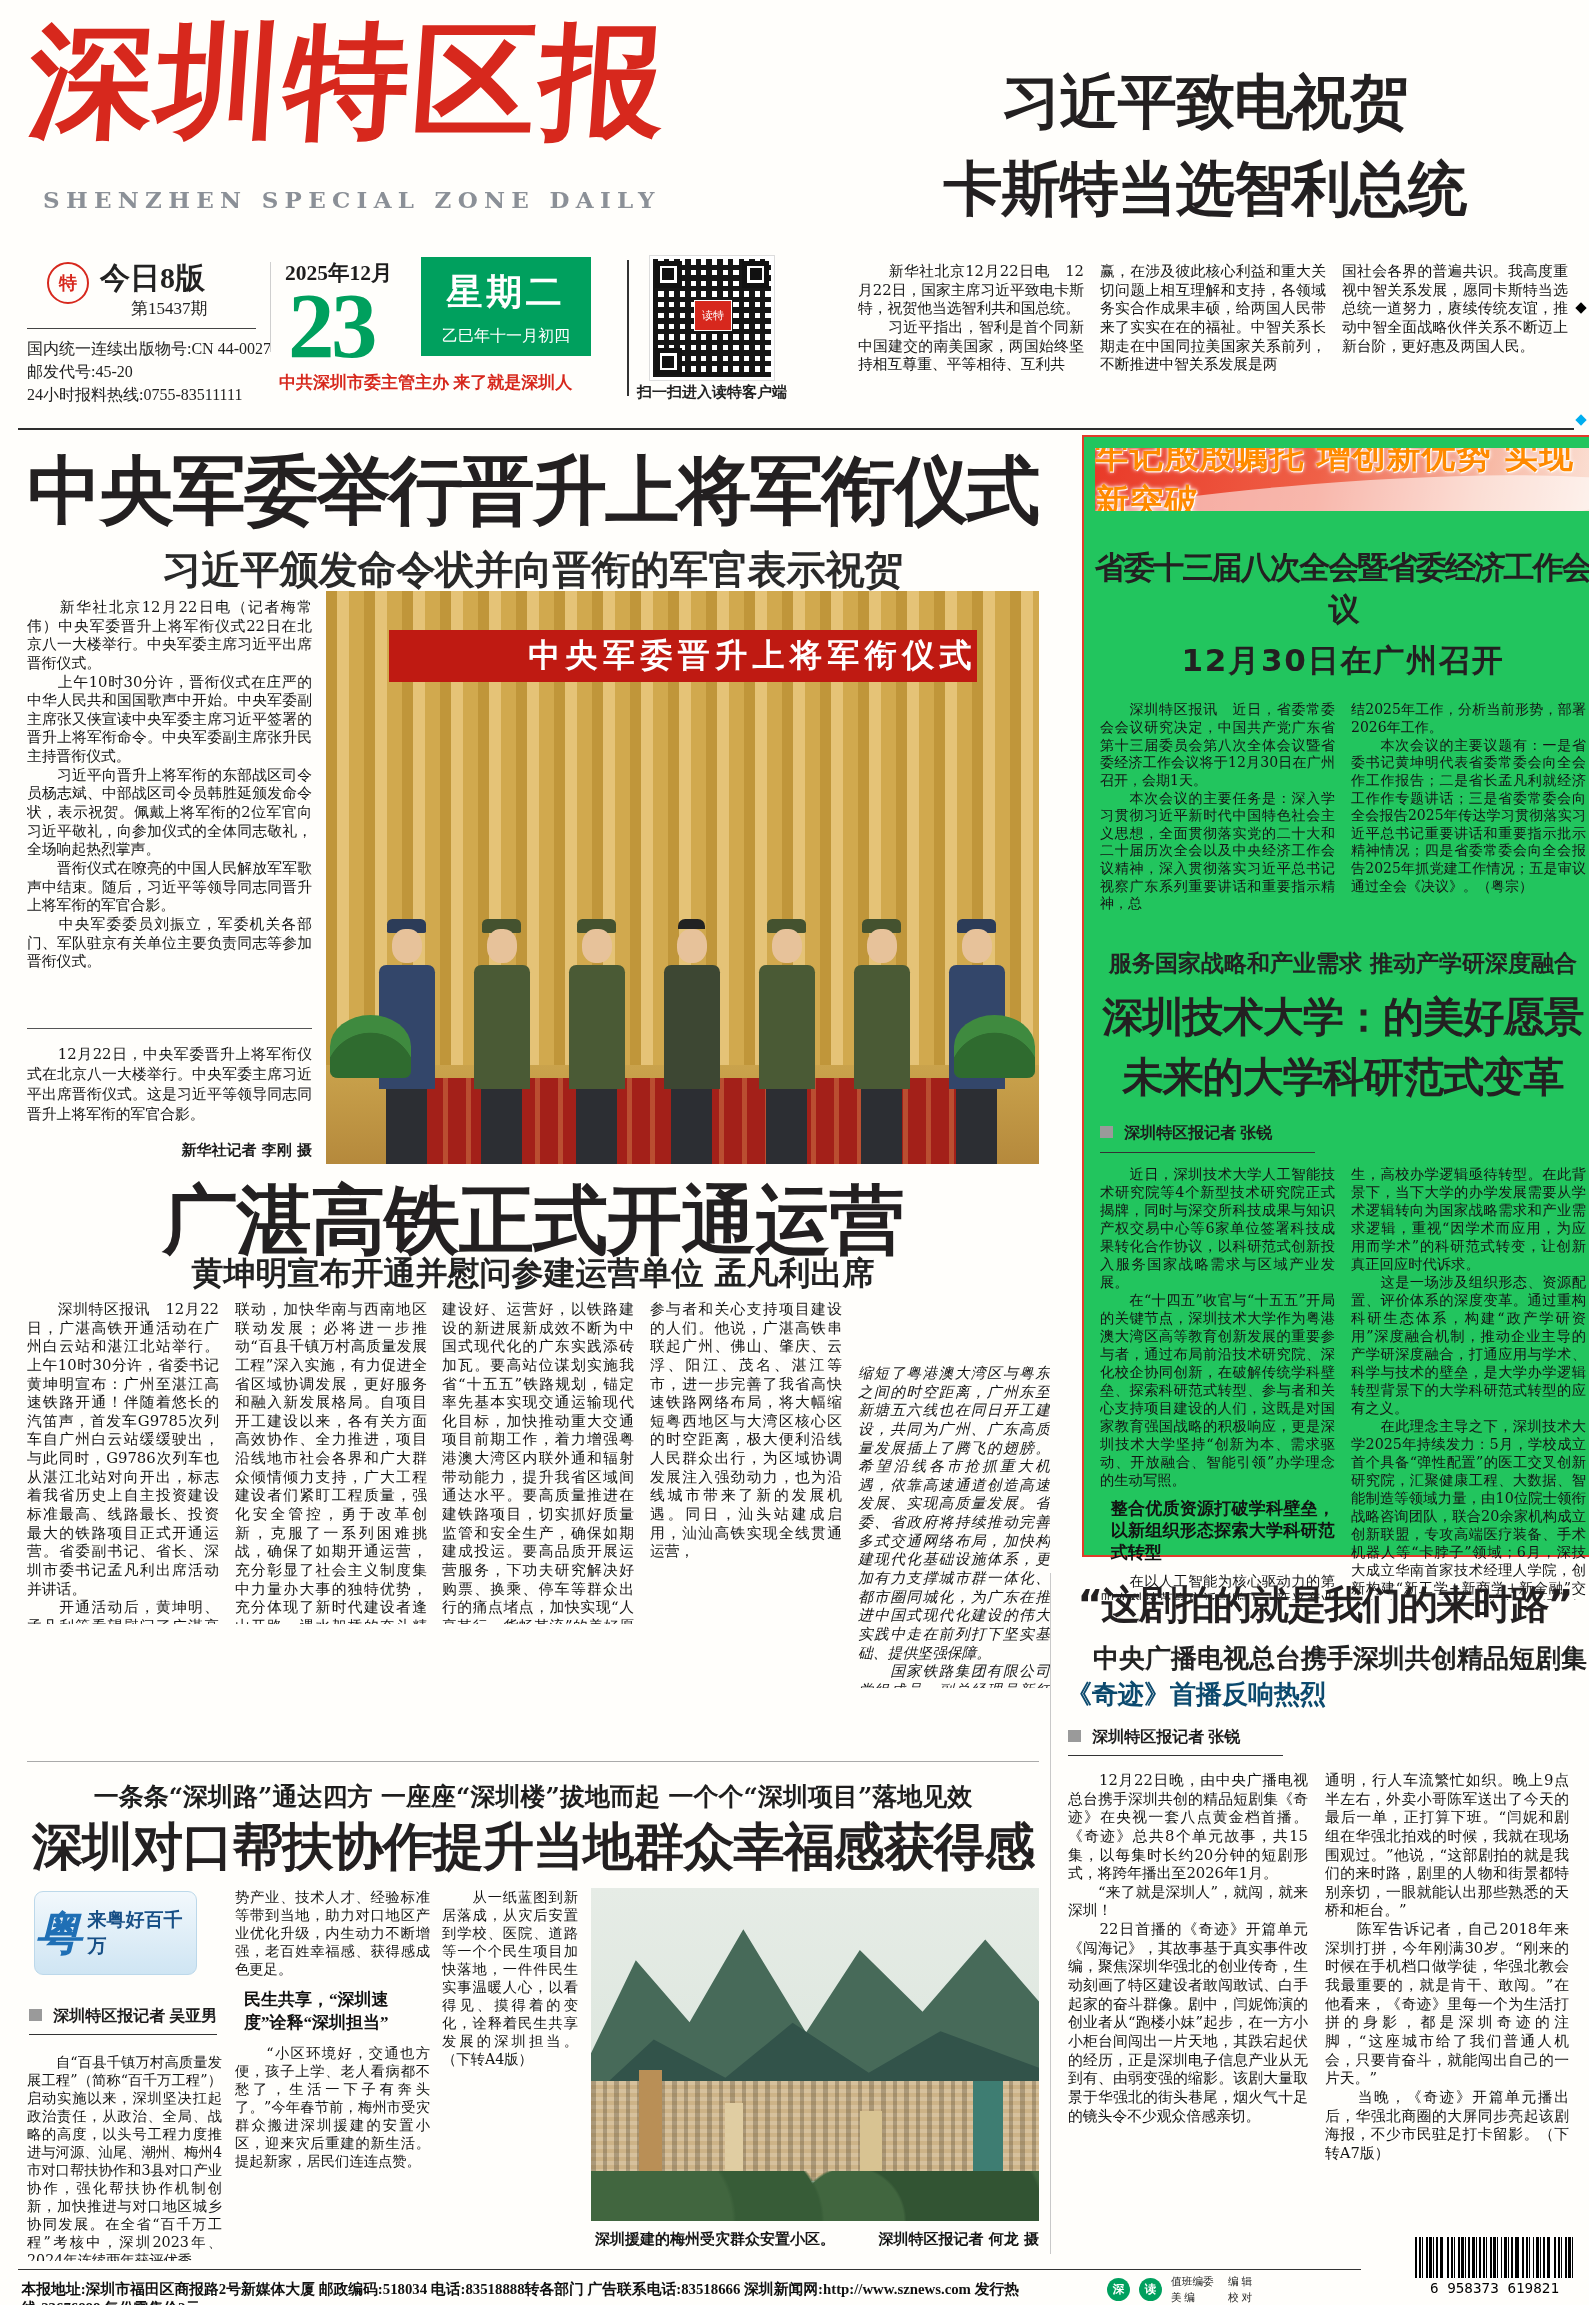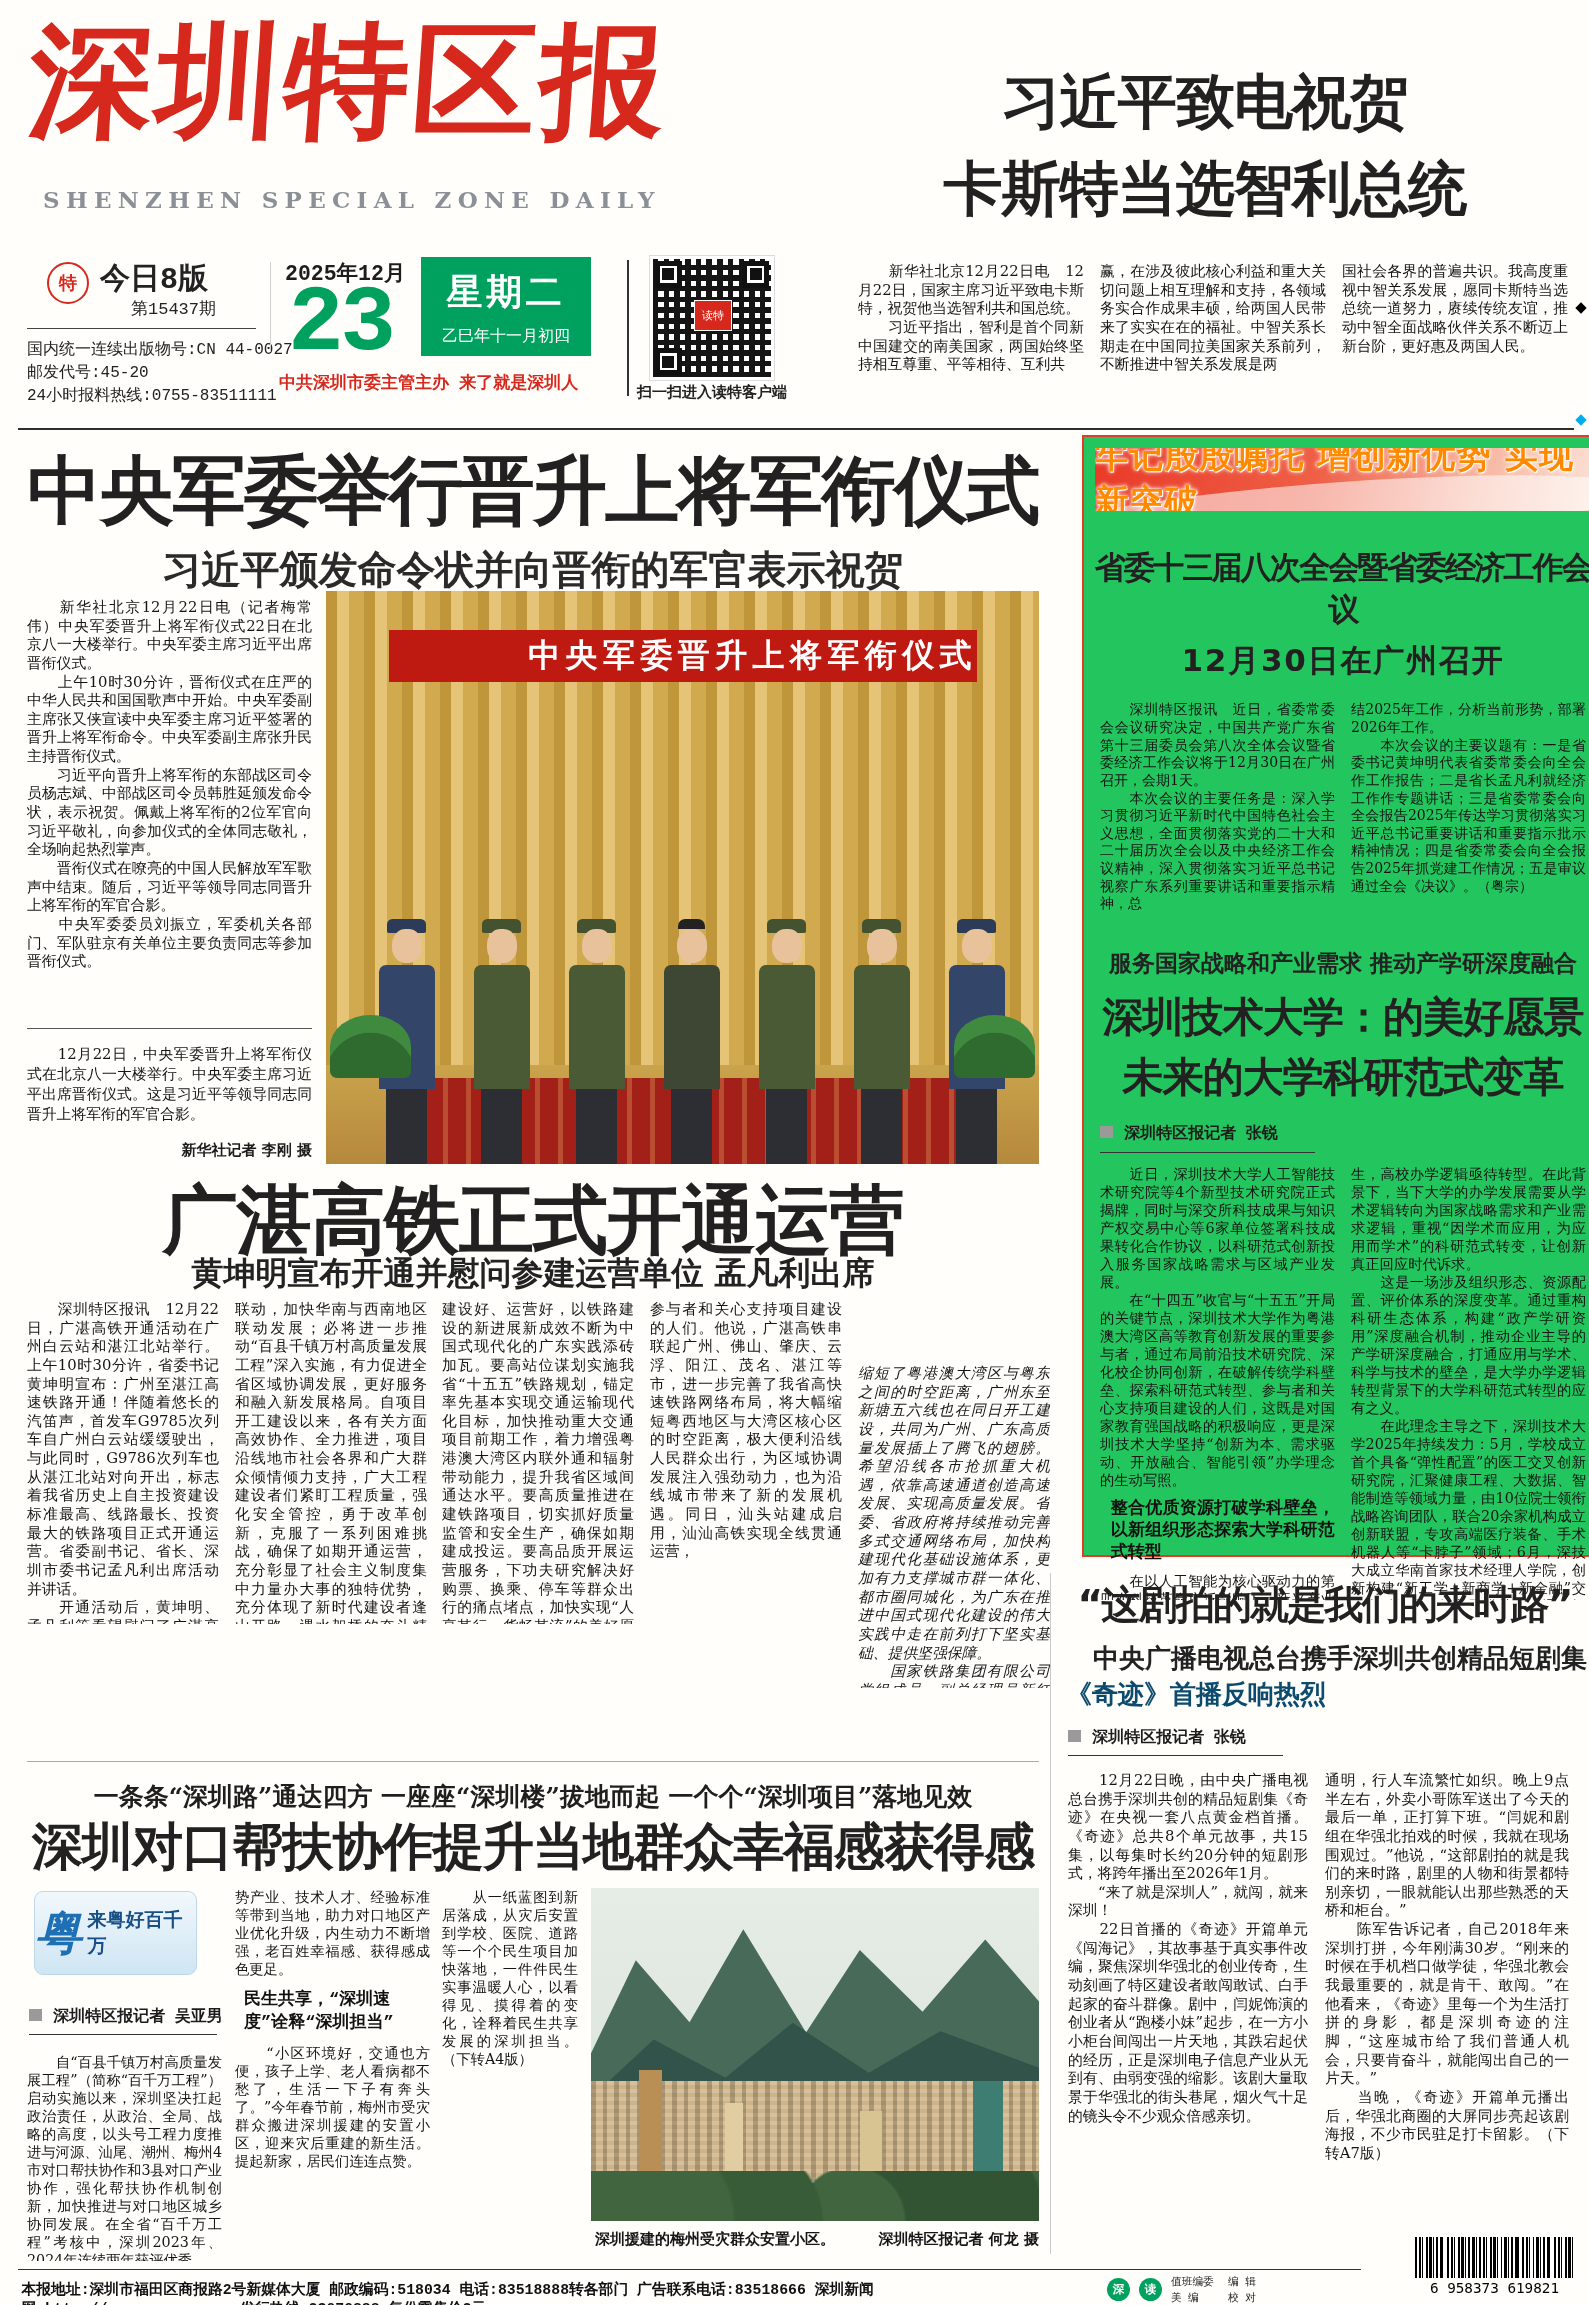--- a/index.html
+++ b/index.html
@@ -1,20 +1,20 @@
 <!DOCTYPE html>
 <html style="font-size:14.3px"><head>
 <meta charset="utf-8">
 <style>
   html,body{margin:0;padding:0;background:#e9e9e9;}
   #page{position:relative;width:1590px;height:2305px;background:#fffefb;margin:0 auto;overflow:hidden;
         font-family:"DejaVu Sans","Liberation Sans",sans-serif;color:#1c1c1c;}
   .abs{position:absolute;}
   .serif{font-family:"DejaVu Serif","Liberation Serif",serif;}
-  .sans{font-family:Liberation Mono, monospace;}
+  .sans{font-family:Liberation Serif, serif;}
   .just{text-align:justify;}
   .clip{overflow:hidden;}
   .bodytxt{font-family:"DejaVu Serif","Liberation Serif",serif;font-size:14.8px;line-height:1.26;
            text-align:justify;color:#141414;overflow:hidden;white-space:pre-line;}
   .plist p{margin:0;text-indent:0;}
   .hrule{background:#2e2e2e;height:1.8px;}
   .vrule{background:#9a9a9a;width:0.9px;}
   .headline{font-weight:900;color:#232021;letter-spacing:-0.9px;}
   .kai{font-family:"DejaVu Serif","Liberation Serif",serif;font-weight:700;}
   

